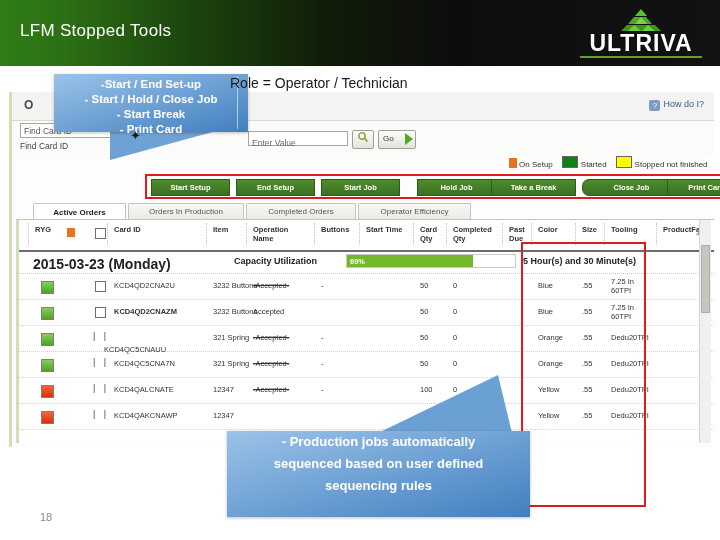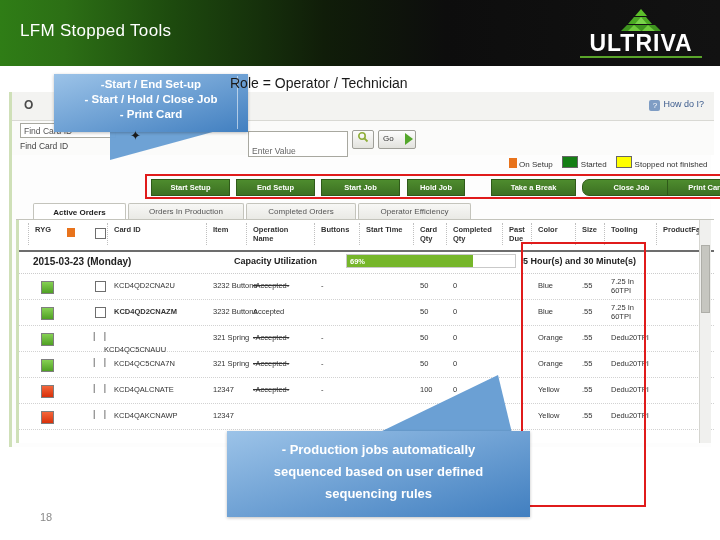--- a/index.html
+++ b/index.html
@@ -87,21 +87,21 @@
     border: 1px solid #a8a8a0; background: #fff;
     font-size: 8.5px; color: #555;
     padding: 0 3px; box-sizing: border-box;
     line-height: 14px;
   }
   #value-input {
     position: absolute; left: 236px; top: 10px;
     width: 100px; height: 15px;
     border: 1px solid #a8a8a0; background: #fff;
     font-size: 8.5px; color: #666;
-    padding: 12px 3px; box-sizing: border-box;
+    padding: 4px 3px; box-sizing: border-box;
     line-height: 14px;
   }
   #search-btn {
     position: absolute; left: 340px; top: 9px;
     width: 20px; height: 17px;
     background: linear-gradient(#fdfdfd, #e2e2dd);
     border: 1px solid #9f9f98; border-radius: 2px;
     text-align: center; line-height: 16px; font-size: 10px;
   }
   #go-btn {
@@ -208,21 +208,21 @@
     border-left: 5px solid transparent;
     border-right: 5px solid transparent;
     border-bottom: 6px solid #9a9a9a;
   }
 
   
   #caprow {
     position: absolute; left: 0; top: 30px; width: 695px; height: 23px;
     border-bottom: 1px dotted #cccccc;
   }
-  #cap-date { position: absolute; left: 14px; top: 6px; font-size: 10px; font-weight: bold; color: #222;}
+  #cap-date { position: absolute; left: 14px; top: 6px; font-size: 14px; font-weight: bold; color: #222;}
   #cap-label { position: absolute; left: 215px; top: 6px; font-size: 9px; font-weight: bold; color: #222;}
   #cap-bar {
     position: absolute; left: 327px; top: 4px; width: 170px; height: 14px;
     background: #ffffff; border: 1px solid #c9c9c9; box-sizing: border-box;
   }
   #cap-fill {
     position: absolute; left: 0; top: 0; height: 100%;
     background: #76b62a;
   }
   #cap-pct {
@@ -297,21 +297,21 @@
     position: absolute; left: 110px; top: 130px;
     width: 0; height: 0;
     border-left: 0 solid transparent;
     border-right: 110px solid transparent;
     border-top: 30px solid #6ba0d4;
     opacity: .98;
   }
   #callout-bottom {
     left: 227px; top: 431px; width: 303px; height: 86px;
     font-size: 13px; line-height: 22px;
-    padding-top: 8px; box-sizing: border-box;
+    box-sizing: border-box;
   }
   #callout-bottom-tail {
     position: absolute; left: 378px; top: 375px;
     width: 0; height: 0;
     border-left: 120px solid transparent;
     border-right: 14px solid transparent;
     border-bottom: 58px solid #6ba0d4;
   }
   #role-text {
     position: absolute; left: 230px; top: 75px;
@@ -375,21 +375,21 @@
     </div>
 
     <div id="legend">
       <span class="item"><span class="flag"></span><span>On Setup</span></span><span class="item"><span class="sw sw-green"></span><span>Started</span></span><span class="item"><span class="sw sw-yellow"></span><span>Stopped not finished</span></span>
     </div>
 
     <div id="actions-box">
         <div class="act-btn" style="left: 4px; width: 79px;">Start Setup</div>
         <div class="act-btn" style="left: 89px; width: 79px;">End Setup</div>
         <div class="act-btn" style="left: 174px; width: 79px;">Start Job</div>
-        <div class="act-btn" style="left: 260px; width: 58px;">Hold Job</div>
+        <div class="act-btn" style="left: 270px; width: 79px;">Hold Job</div>
         <div class="act-btn" style="left: 344px; width: 85px;">Take a Break</div>
         <div class="act-btn" style="left: 435px; width: 99px; border-radius: 7px;">Close Job</div>
         <div class="act-btn" style="left: 520px; width: 79px;">Print Card</div>
       </div>
 
     <div id="tabs">
         <div class="tab active" style="left: 17px; width: 93px;">Active Orders</div>
         <div class="tab" style="left: 112px; width: 116px;">Orders In Production</div>
         <div class="tab" style="left: 230px; width: 110px;">Completed Orders</div>
         <div class="tab" style="left: 342px; width: 113px;">Operator Efficiency</div>
@@ -518,20 +518,21 @@
     </div>
 
     <div id="red-col-box"></div>
   </div>
 
   <div id="callout-top-tail"></div>
   <div class="callout" id="callout-top">
     <div class="divider"></div>
     <div>-Start / End Set-up</div>
     <div>- Start / Hold / Close Job</div>
+    <div>- Start Break</div>
     <div>- Print Card</div>
   </div>
 
   <div id="role-text">Role = Operator / Technician</div>
 
   <div id="callout-bottom-tail"></div>
   <div class="callout" id="callout-bottom">
     <div>- Production jobs automatically</div>
     <div>sequenced based on user defined</div>
     <div>sequencing rules</div>

